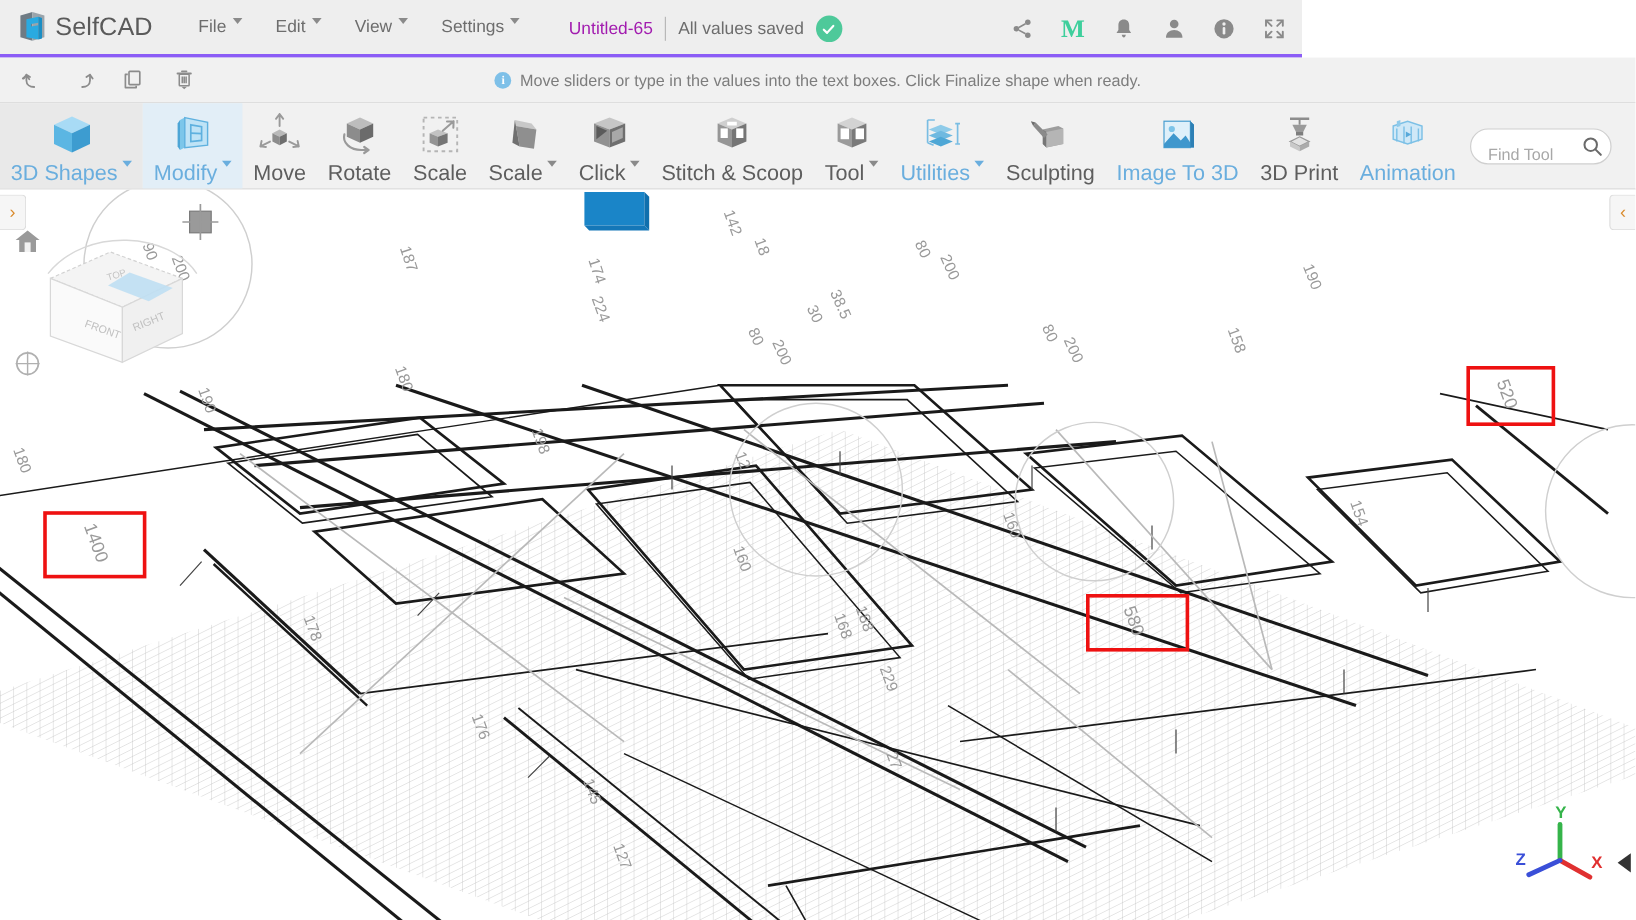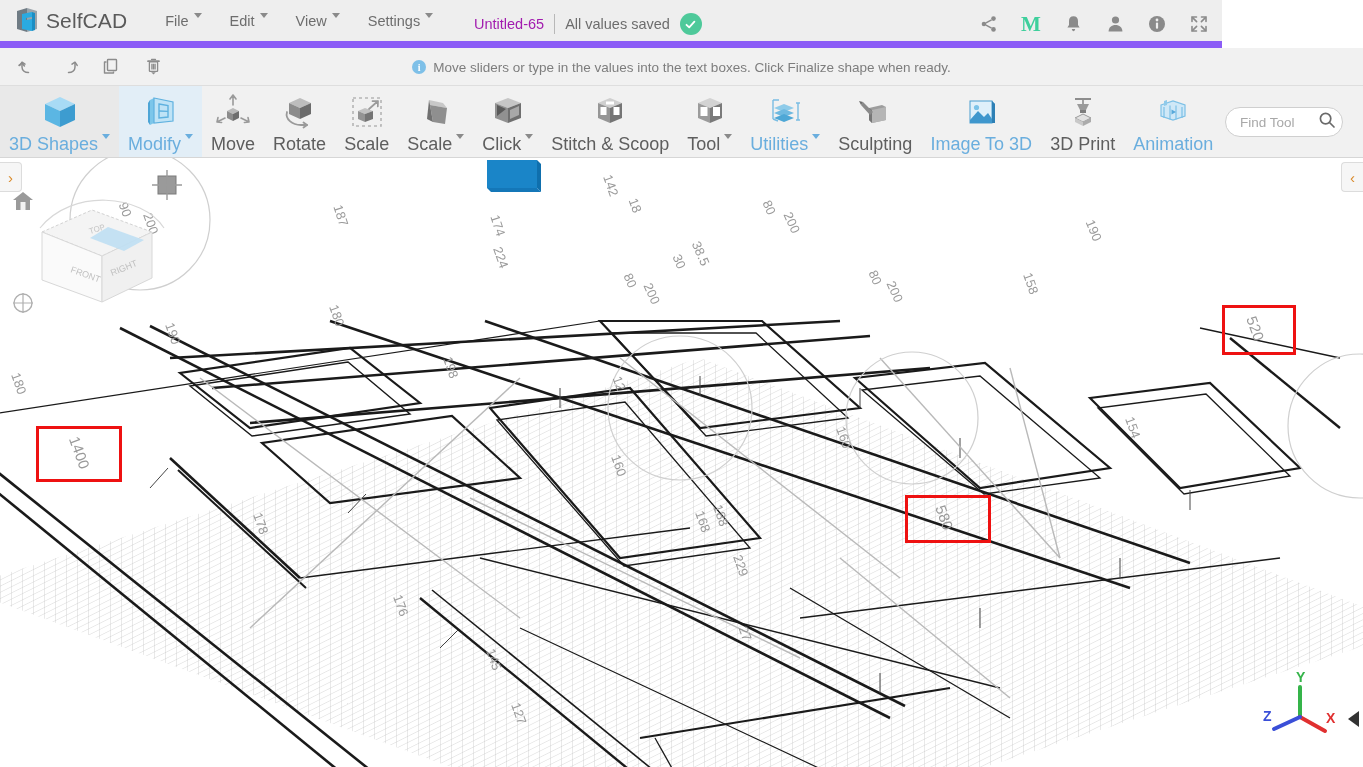--- a/index.html
+++ b/index.html
@@ -7,23 +7,23 @@
     width: 1363px; height: 767px;
     overflow: hidden;
     font-family: "Liberation Sans", sans-serif;
     background: #ffffff;
   }
   #app { position: relative; width: 1363px; height: 767px; }
 
   
   .menubar {
     position: absolute; top: 0; left: 0;
-    width: 1222px; height: 48px;
+    width: 1085px; height: 48px;
     background: #eeeeee;
-    border-bottom: 7px solid #8b5cf6;
+    border-bottom: 3px solid #8b5cf6;
     display: flex; align-items: center;
   }
   .brand { display: flex; align-items: center; margin-left: 14px; }
   .brand-logo { width: 26px; height: 28px; position: relative; }
   .brand-name {
     font-size: 21px; color: #5a5a5a; margin-left: 6px;
     letter-spacing: .1px; font-weight: 400;
   }
   .menu-items { display: flex; align-items: center; margin-left: 24px; }
   .menu-item {
@@ -114,21 +114,21 @@
     display: flex; align-items: flex-start; gap: 4px; margin-top: 2px;
   }
   .tool-label.blue { color: #6aaede; }
   .tool-label .caret { border-top-color: #8a8a8a; }
   .tool-label.blue .caret { border-top-color: #6aaede; }
 
   .findtool {
     position: absolute; right: 20px; top: 21px;
     width: 118px; height: 30px;
     border: 1px solid #cfcfcf; border-radius: 16px;
-    background: #fff; display: flex; align-items: center;
+    background: #fff; display: flex; align-items: flex-end;
     padding: 0 6px 0 14px; gap: 4px;
   }
   .findtool input {
     border: 0; outline: 0; flex: 1; width: 60px;
     font-size: 13.5px; color: #9a9a9a;
     font-family: "Liberation Sans", sans-serif; background: transparent;
   }
   .findtool input::placeholder { color: #a8a8a8; }
 
   

